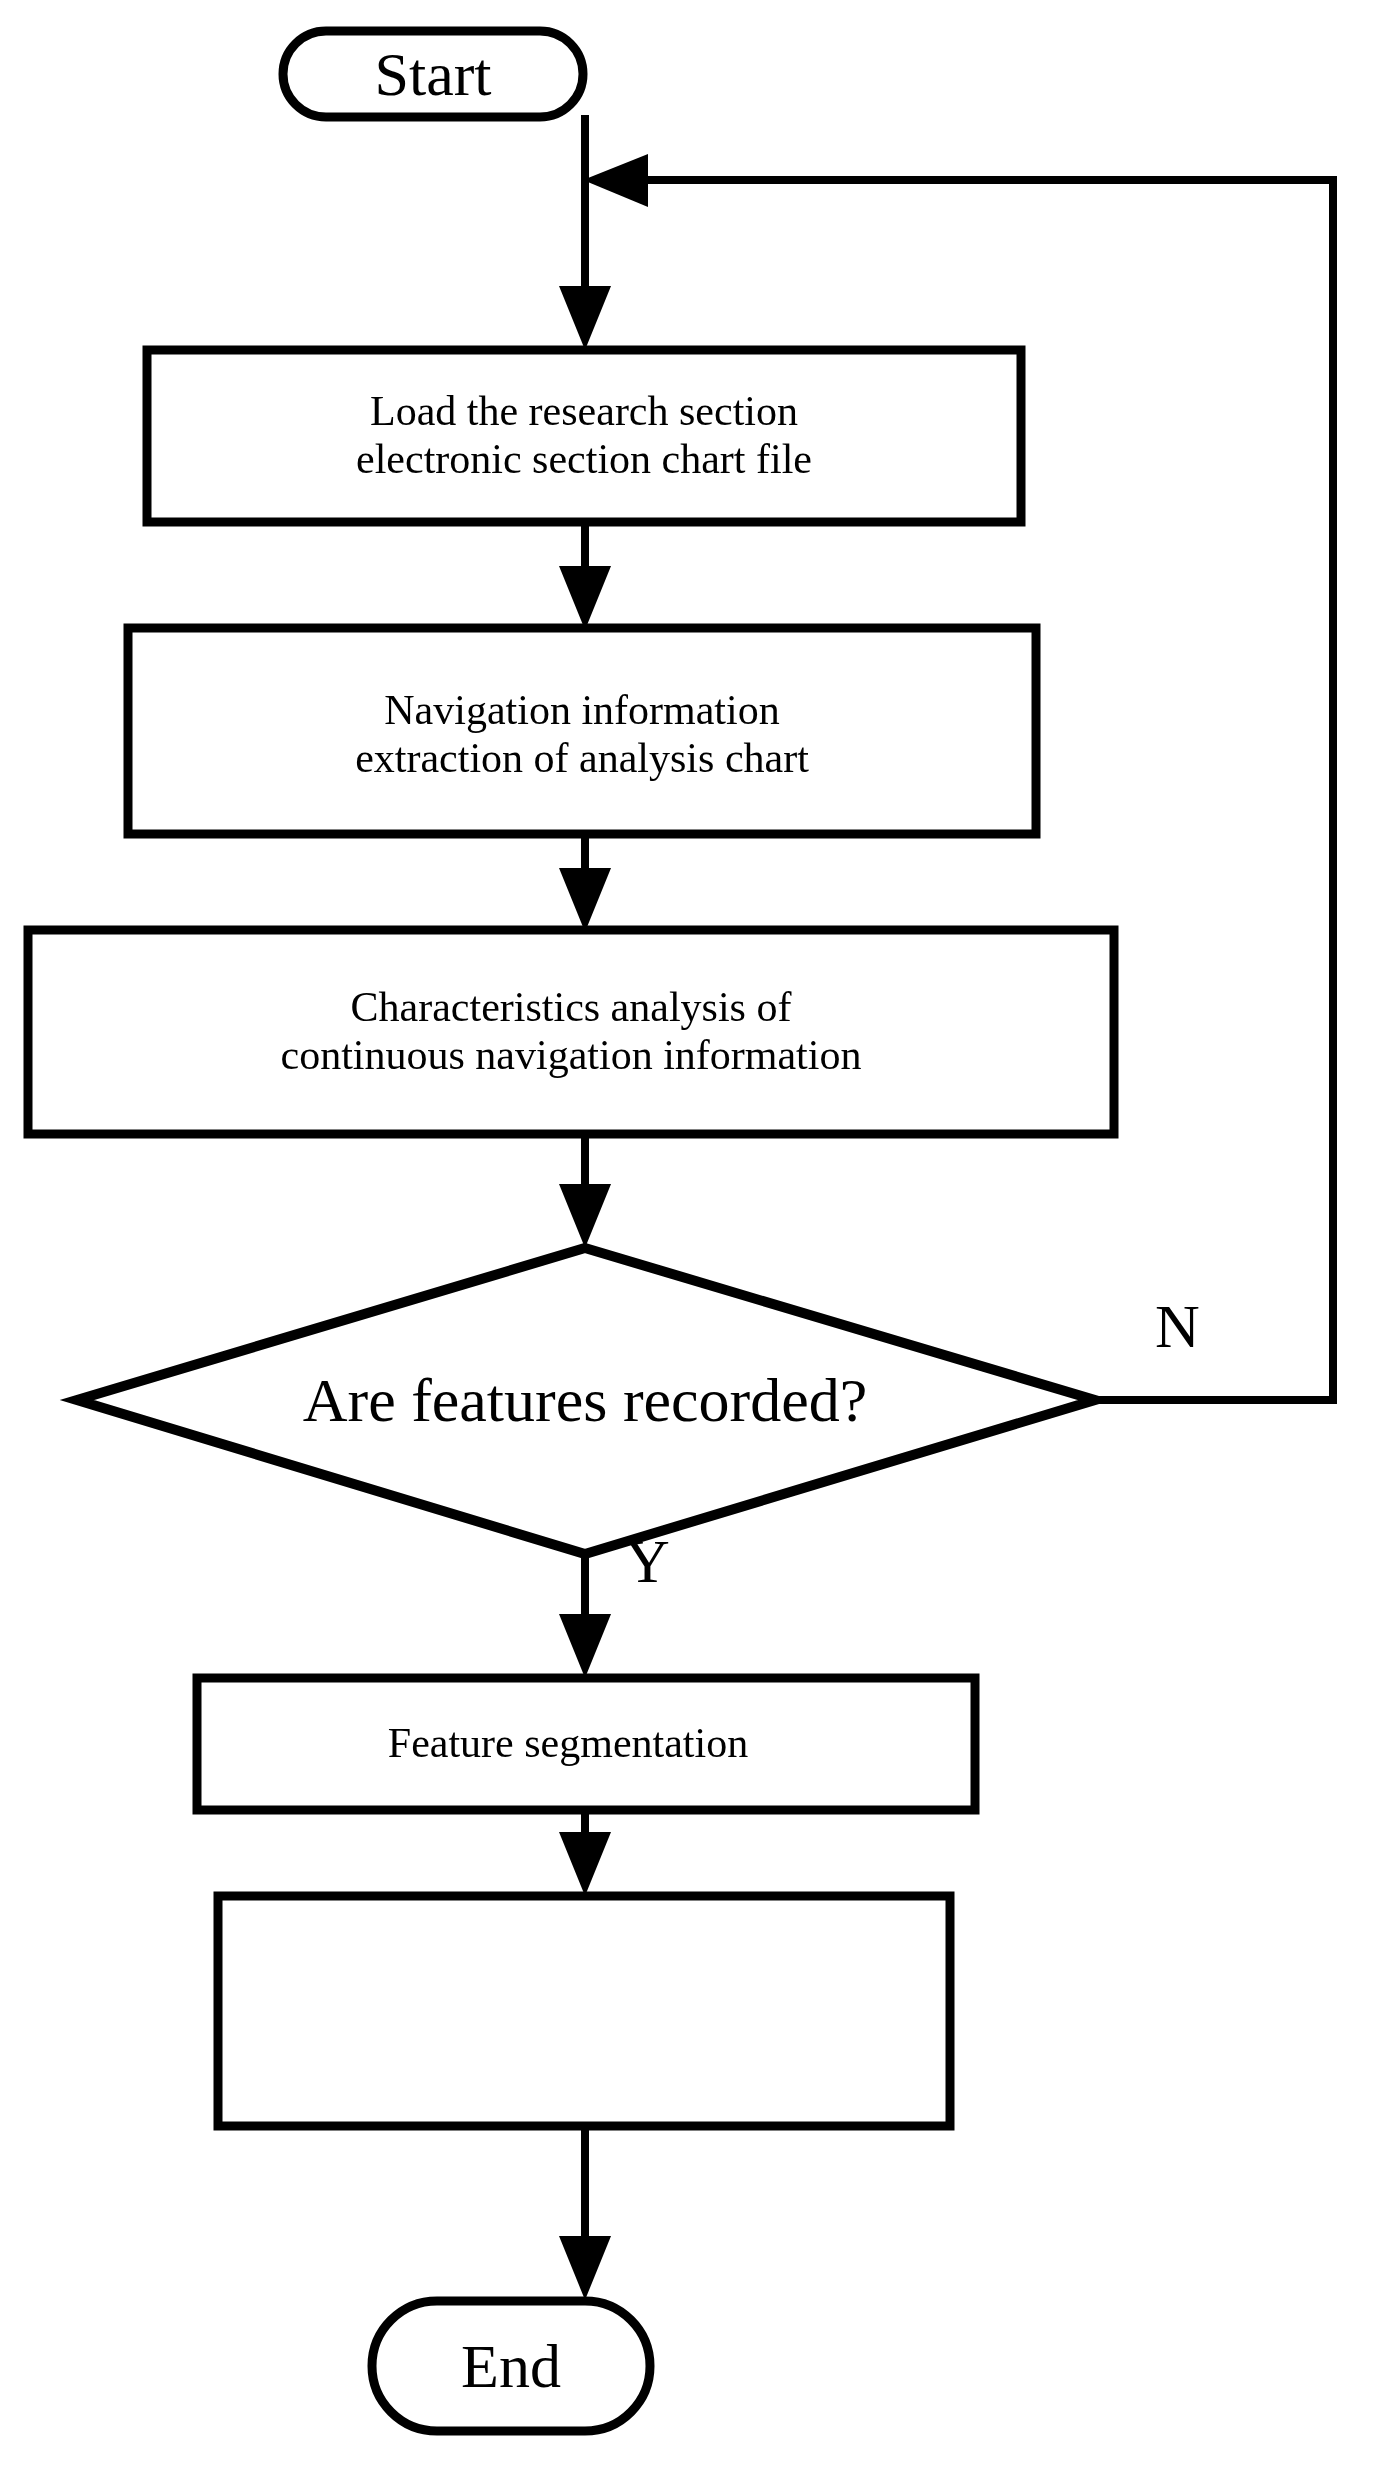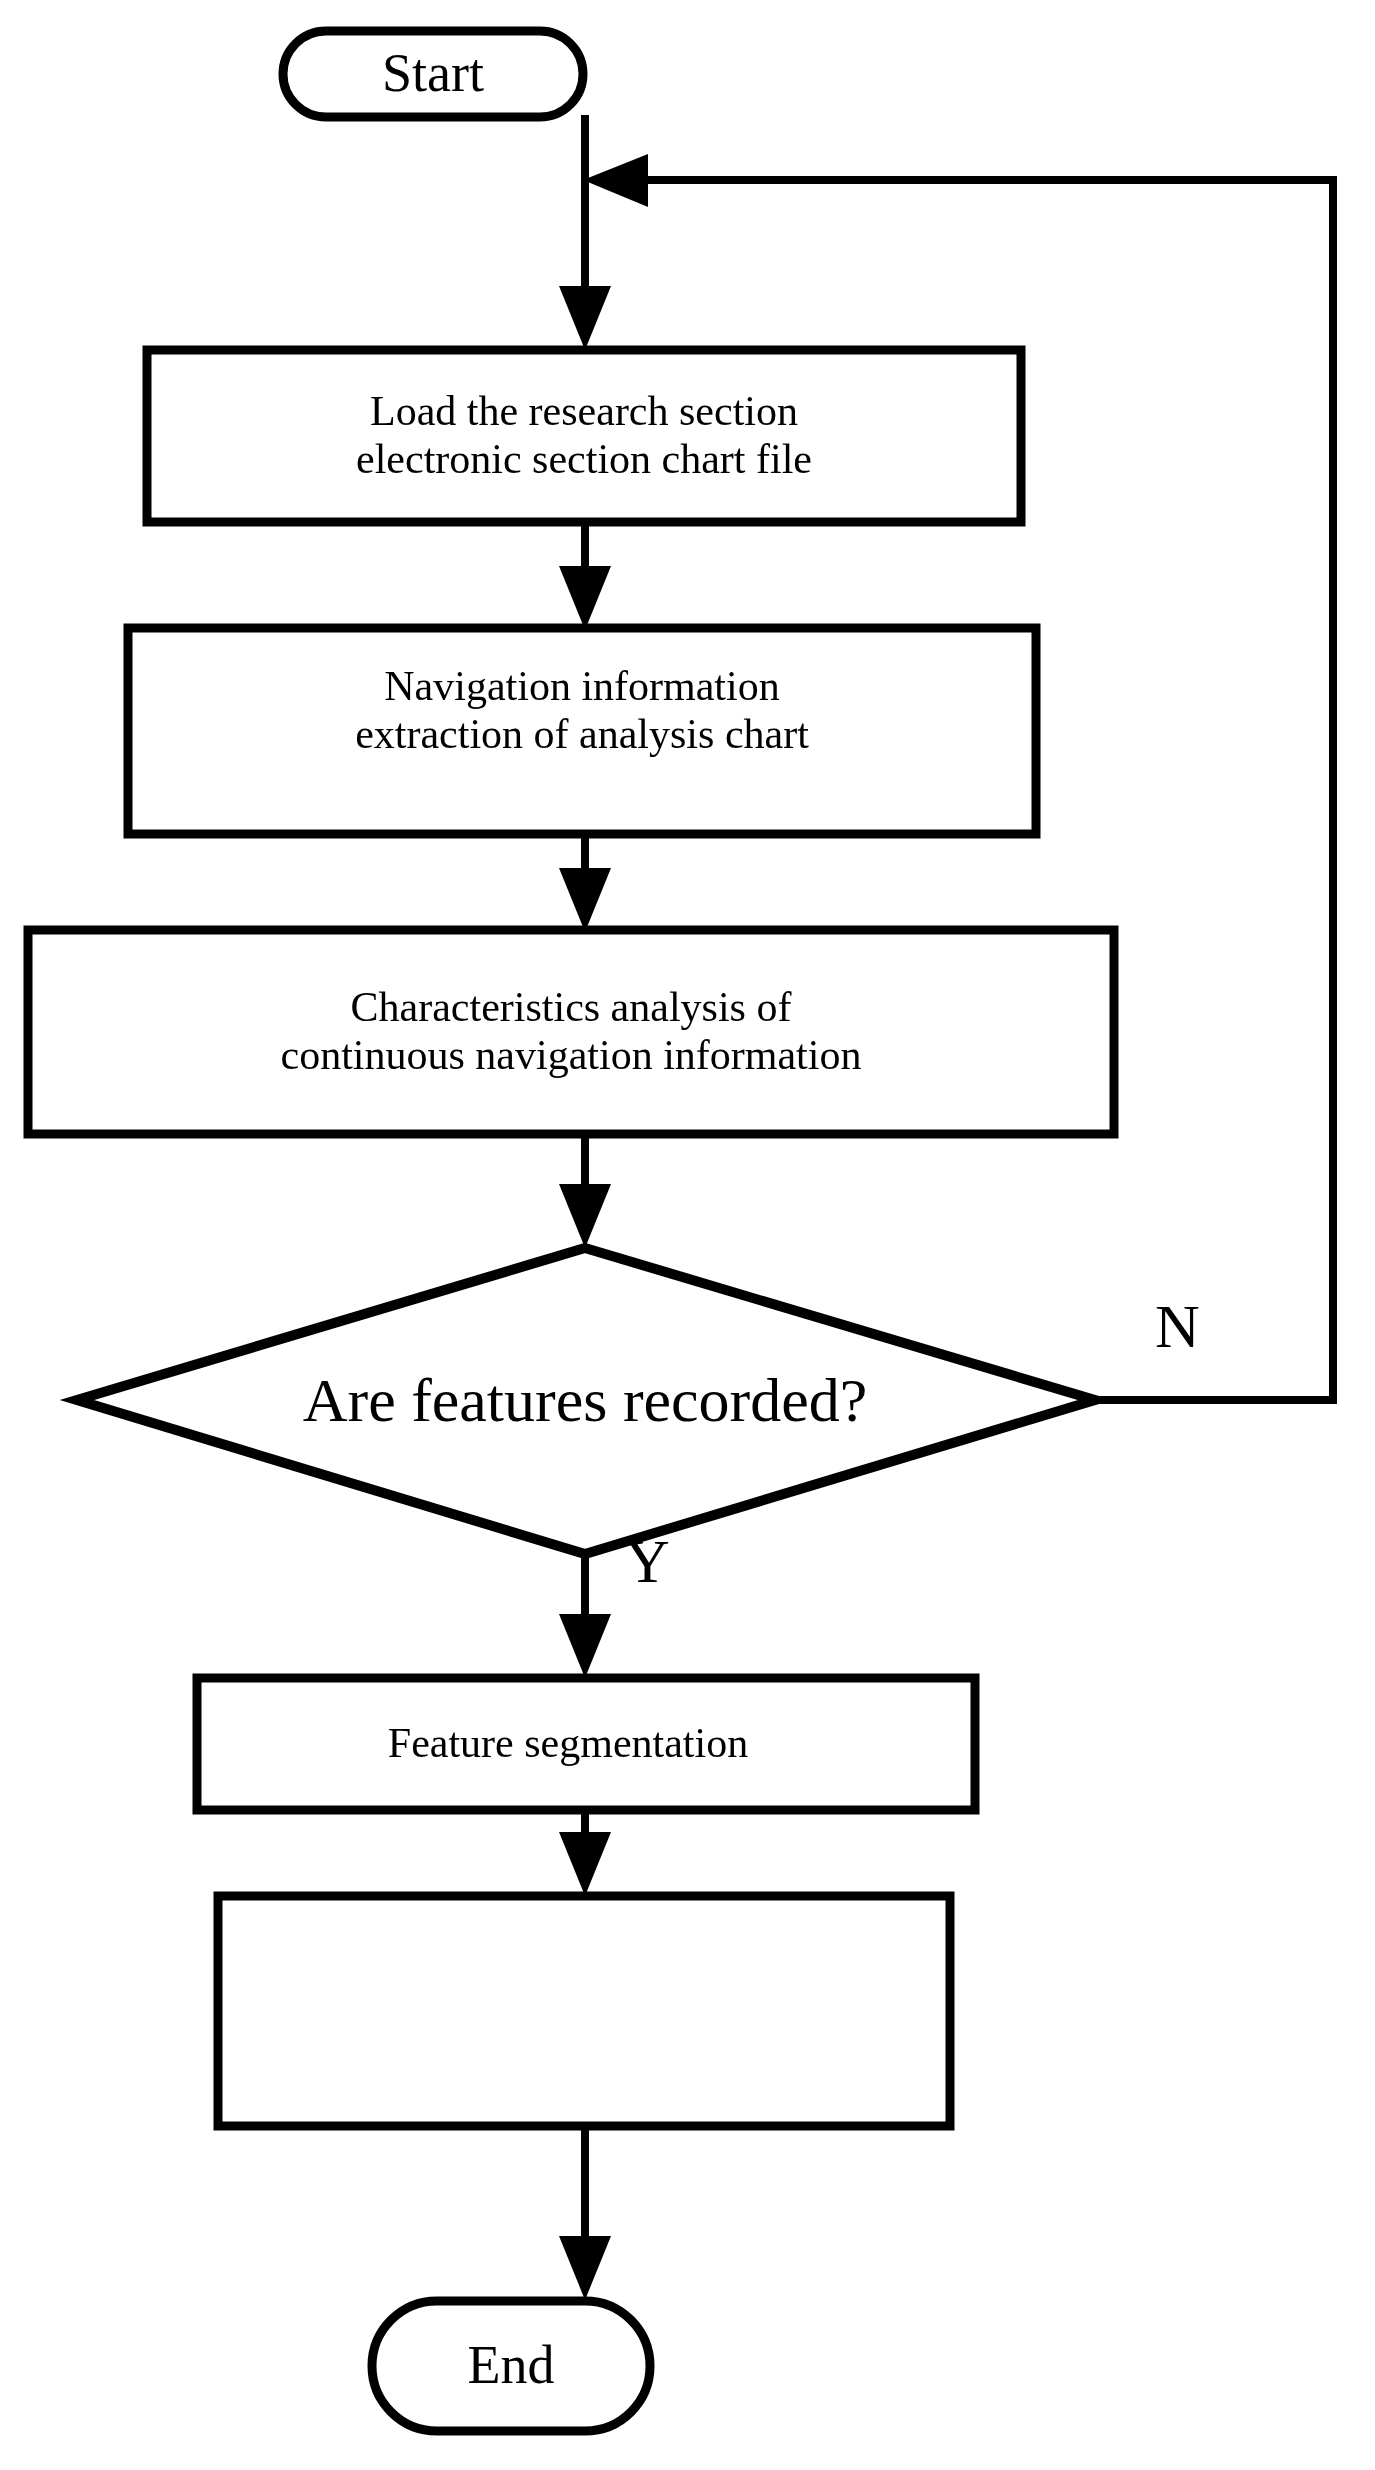--- a/index.html
+++ b/index.html
@@ -56,21 +56,21 @@
     align-items: center;
     justify-content: center;
     text-align: center;
     color: #000000;
     font-family: "Liberation Serif", "DejaVu Serif", serif;
     font-weight: 400;
     line-height: 1.14;
     white-space: pre;
     pointer-events: none;
   }
-  .t-terminator { font-size: 54px; text-align: right; }
+  .t-terminator { font-size: 62px; text-align: right; }
   .t-process   { font-size: 42px; }
   .t-decision  { font-size: 62px; }
   .edge-label {
     position: absolute;
     color: #000000;
     font-family: "Liberation Serif", "DejaVu Serif", serif;
     font-size: 62px;
     line-height: 1;
     white-space: pre;
   }
@@ -142,21 +142,21 @@
 
   <div class="node-text t-terminator" style="left:283px; top:31px; width:300px; height:86px;">
     <span>Start</span>
   </div>
 
   <div class="node-text t-process" style="left:147px; top:350px; width:874px; height:172px;">
     <span>Load the research section</span>
     <span>electronic section chart file</span>
   </div>
 
-  <div class="node-text t-process" style="left:128px; top:608px; width:908px; height:206px;">
+  <div class="node-text t-process" style="left:128px; top:632px; width:908px; height:206px;">
     <span>Navigation information</span>
     <span>extraction of analysis chart</span>
   </div>
 
   <div class="node-text t-process" style="left:28px; top:930px; width:1086px; height:204px;">
     <span>Characteristics analysis of</span>
     <span>continuous navigation information</span>
   </div>
 
   <div class="node-text t-decision" style="left:160px; top:1355px; width:850px; height:90px;font-family:Liberation Serif, serif;">

